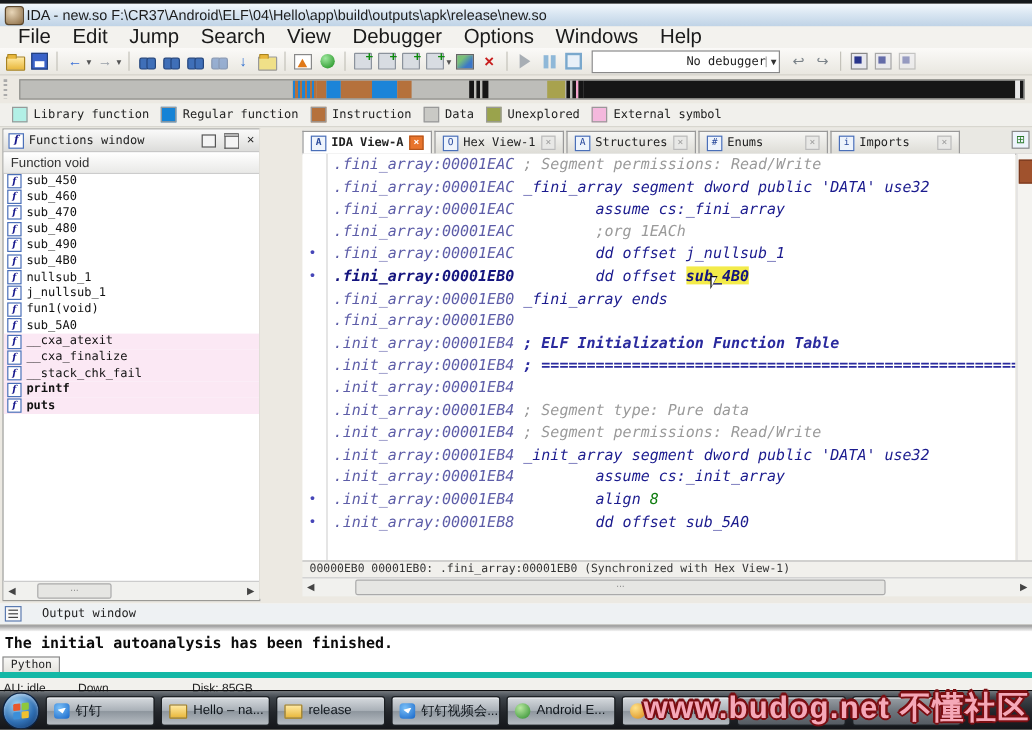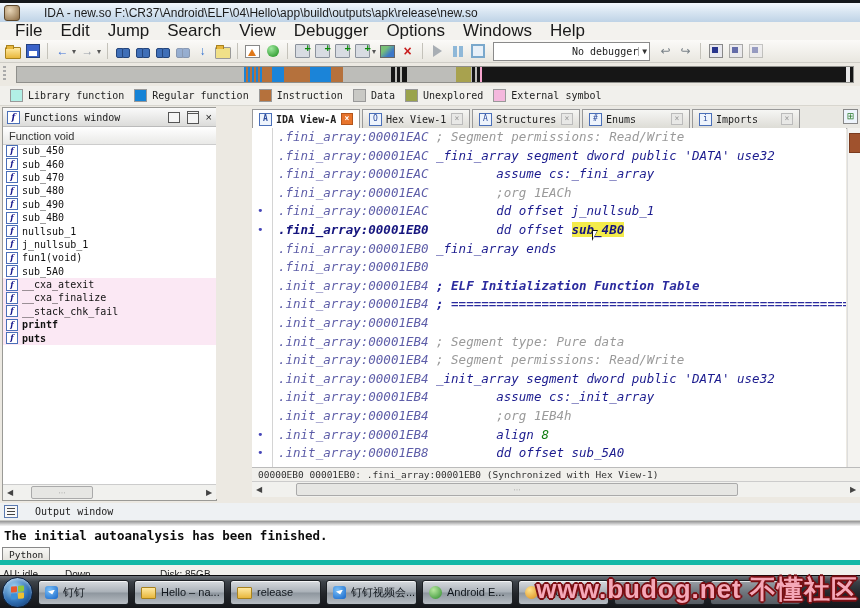--- a/index.html
+++ b/index.html
@@ -1,21 +1,21 @@
 <!DOCTYPE html>
 <html><head>
 <meta charset="utf-8">
 <style>
   html,body{margin:0;padding:0;background:#000;}
   #screen{position:relative;width:860px;height:608px;background:#ece9e2;overflow:hidden;
           font-family:"Liberation Sans",sans-serif;-webkit-font-smoothing:antialiased;}
   
   #titlebar{position:absolute;left:0;top:0;width:860px;height:22px;
     background:linear-gradient(#f3f8fd 0%,#d9e6f2 45%,#bfd3e6 100%);border-top:3px solid #15181c;
-    display:flex;align-items:center;gap:24px;padding-left:4px;box-sizing:border-box;}
+    display:flex;align-items:center;gap:2px;padding-left:4px;box-sizing:border-box;}
   #app-icon{width:14px;height:14px;border-radius:3px;background:radial-gradient(circle at 35% 30%,#e8d6b8,#8a6b43);
     border:1px solid #5c472c;}
   #titlebar .t{font-size:12px;color:#1c1c1c;white-space:nowrap;}
   
   #menubar{position:absolute;left:0;top:22px;width:860px;height:18px;background:#f3f2ee;
     border-bottom:1px solid #d8d6cf;display:flex;align-items:center;padding-left:6px;}
   .menu-item{font-size:17px;color:#1a1a1a;padding:0 9px;cursor:default;}
   
   #toolbar{position:absolute;left:0;top:40px;width:860px;height:23px;
     background:linear-gradient(#fbfaf8,#e9e7e0);border-bottom:1px solid #cfcdc6;
@@ -473,21 +473,20 @@
       <div class="code-line"><span class="bullet">•</span><span class="txt"><span class="addr cur">.fini_array:00001EB0 </span><span class="code">        dd offset </span><span class="hl">sub_4B0</span></span></div>
       <div class="code-line"><span class="txt"><span class="addr">.fini_array:00001EB0 </span><span class="code">_fini_array ends</span></span></div>
       <div class="code-line"><span class="txt"><span class="addr">.fini_array:00001EB0 </span></span></div>
       <div class="code-line"><span class="txt"><span class="addr">.init_array:00001EB4 </span><span class="cmtstrong">; ELF Initialization Function Table</span></span></div>
       <div class="code-line"><span class="txt"><span class="addr">.init_array:00001EB4 </span><span class="cmtstrong">; ===========================================================================</span></span></div>
       <div class="code-line"><span class="txt"><span class="addr">.init_array:00001EB4 </span></span></div>
       <div class="code-line"><span class="txt"><span class="addr">.init_array:00001EB4 </span><span class="cmt">; Segment type: Pure data</span></span></div>
       <div class="code-line"><span class="txt"><span class="addr">.init_array:00001EB4 </span><span class="cmt">; Segment permissions: Read/Write</span></span></div>
       <div class="code-line"><span class="txt"><span class="addr">.init_array:00001EB4 </span><span class="code">_init_array segment dword public 'DATA' use32</span></span></div>
       <div class="code-line"><span class="txt"><span class="addr">.init_array:00001EB4 </span><span class="code">        assume cs:_init_array</span></span></div>
-      <div class="code-line"><span class="txt"><span class="addr">.init_array:00001EB4 </span><span class="cmt">        ;org 1EB4h</span></span></div>
       <div class="code-line"><span class="bullet">•</span><span class="txt"><span class="addr">.init_array:00001EB4 </span><span class="code">        align </span><span class="num">8</span></span></div>
       <div class="code-line"><span class="bullet">•</span><span class="txt"><span class="addr">.init_array:00001EB8 </span><span class="code">        dd offset sub_5A0</span></span></div>
     </div>
   <div id="vscroll">
     <div class="vthumb"></div>
   </div>
   <div id="disasm-status">
     <span>00000EB0 00001EB0: .fini_array:00001EB0 (Synchronized with Hex View-1)</span>
   </div>
   <div id="disasm-hscroll">

